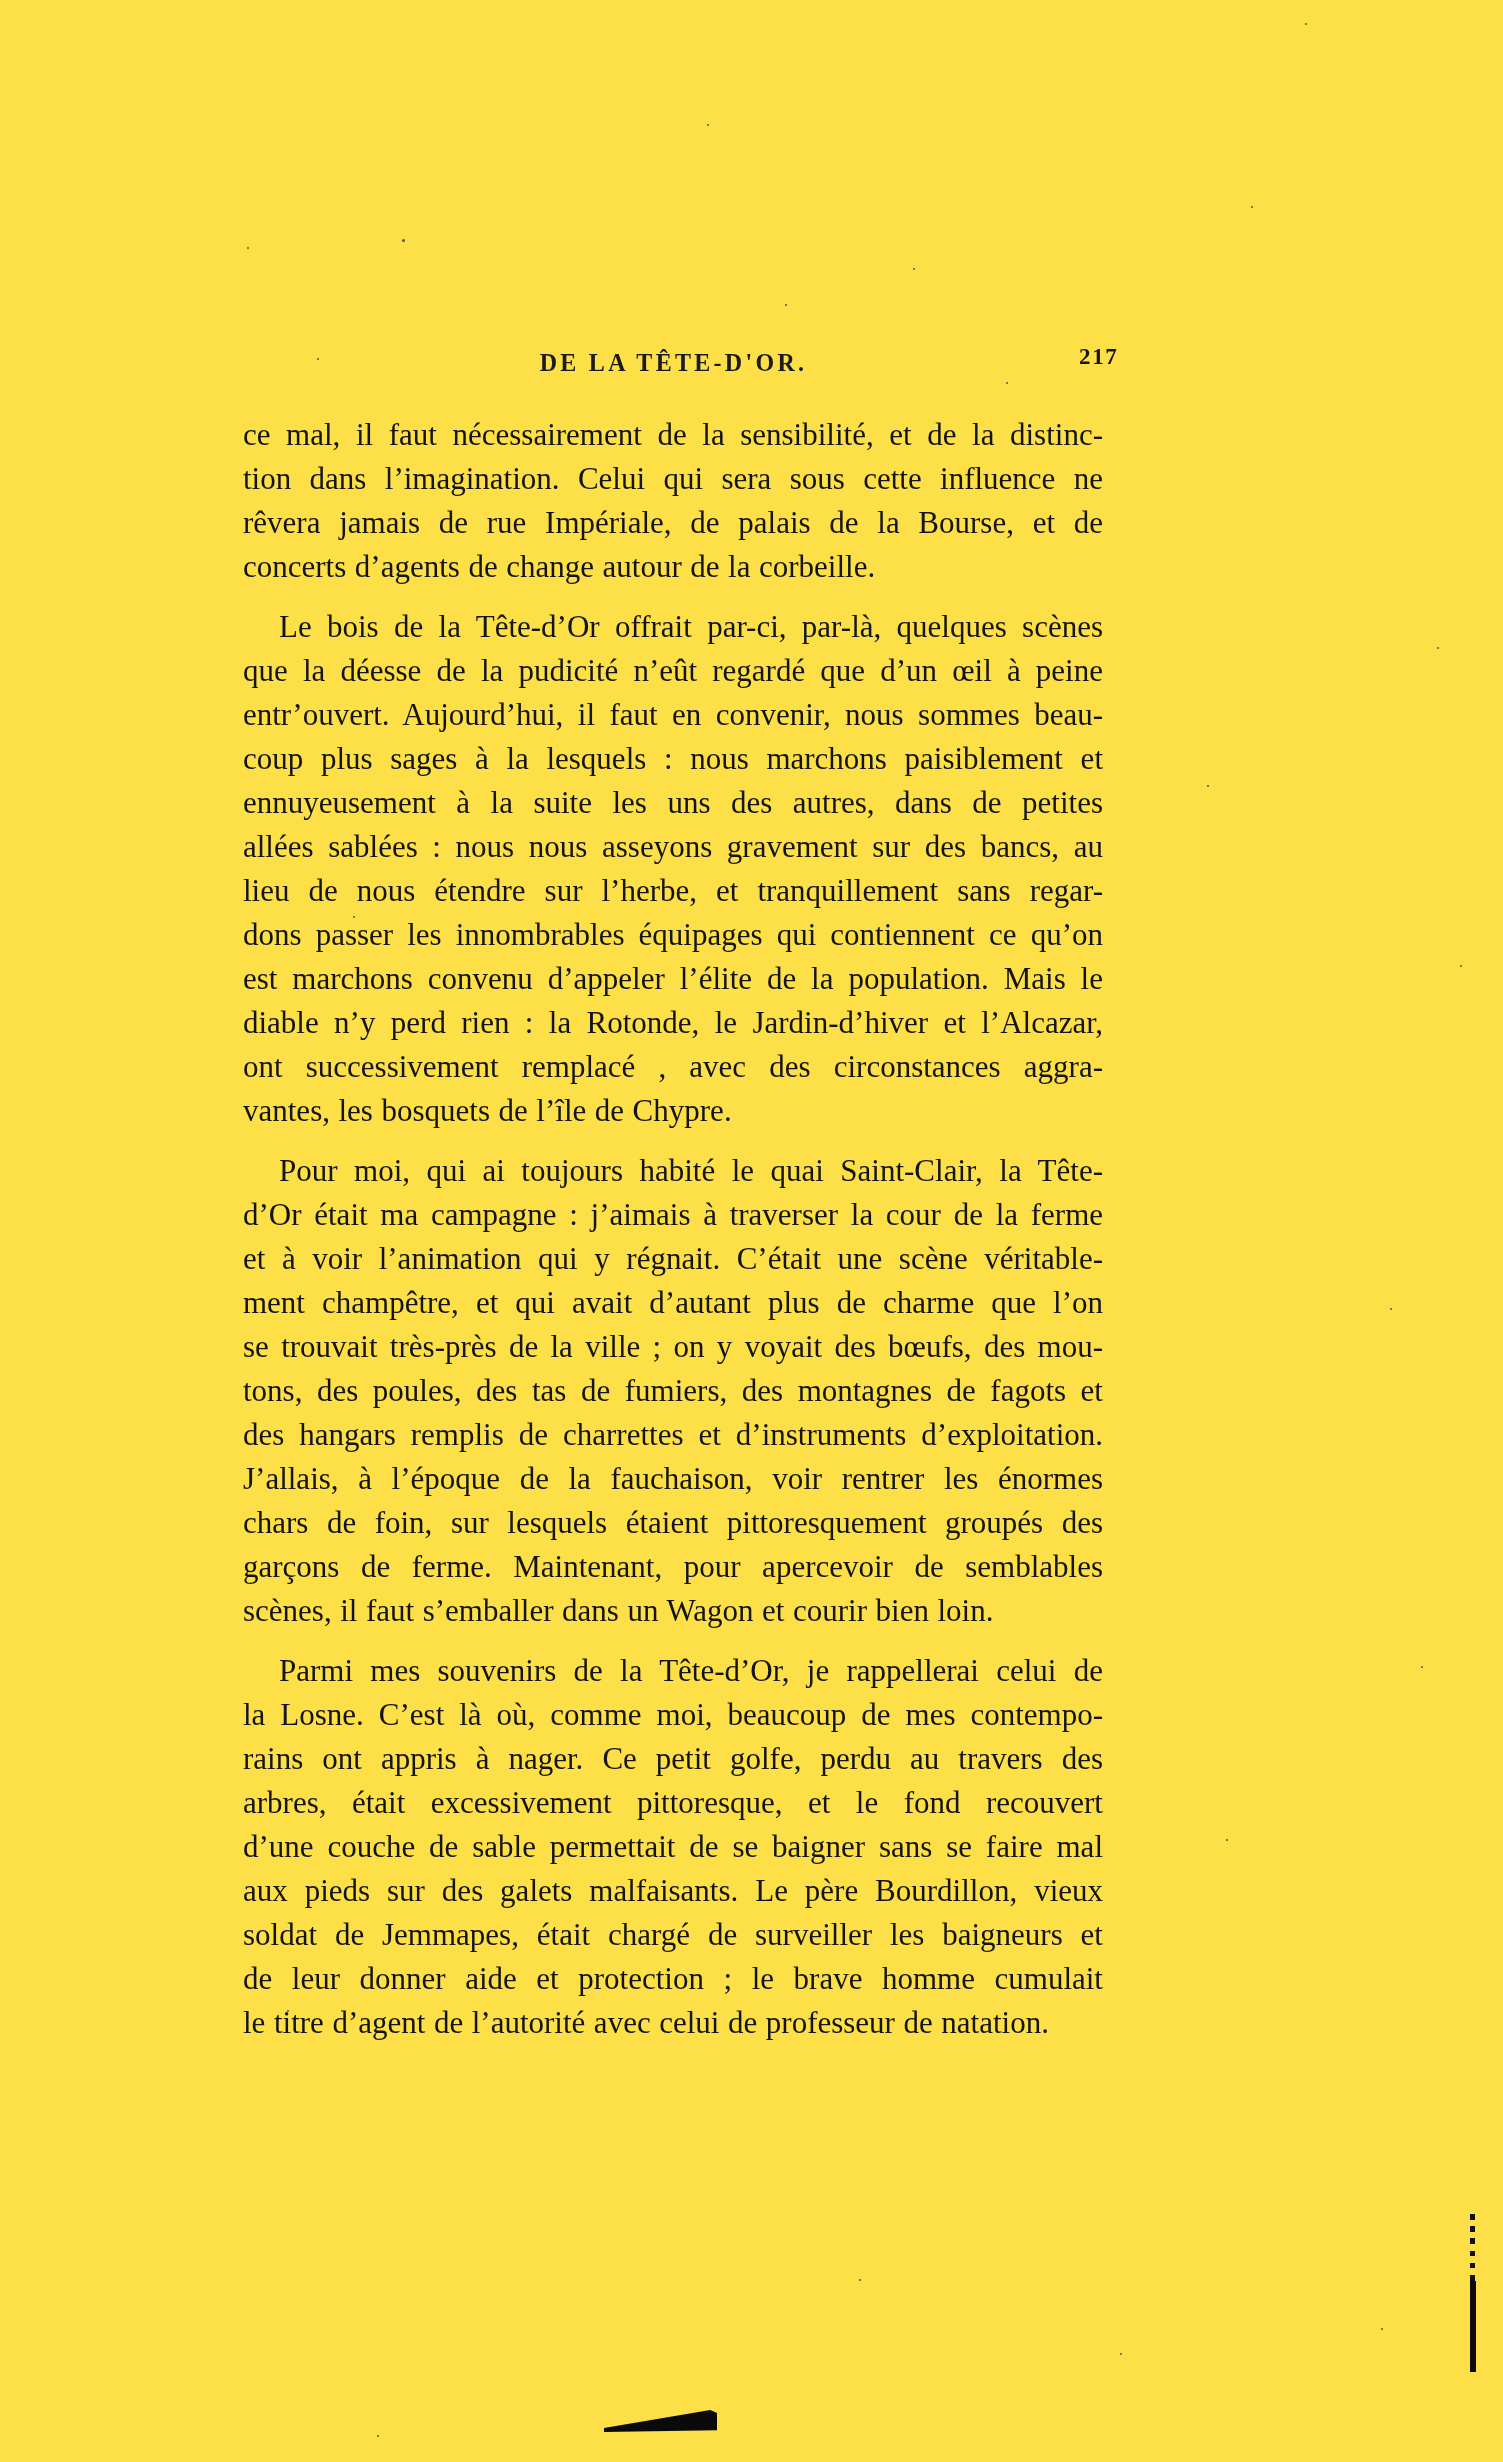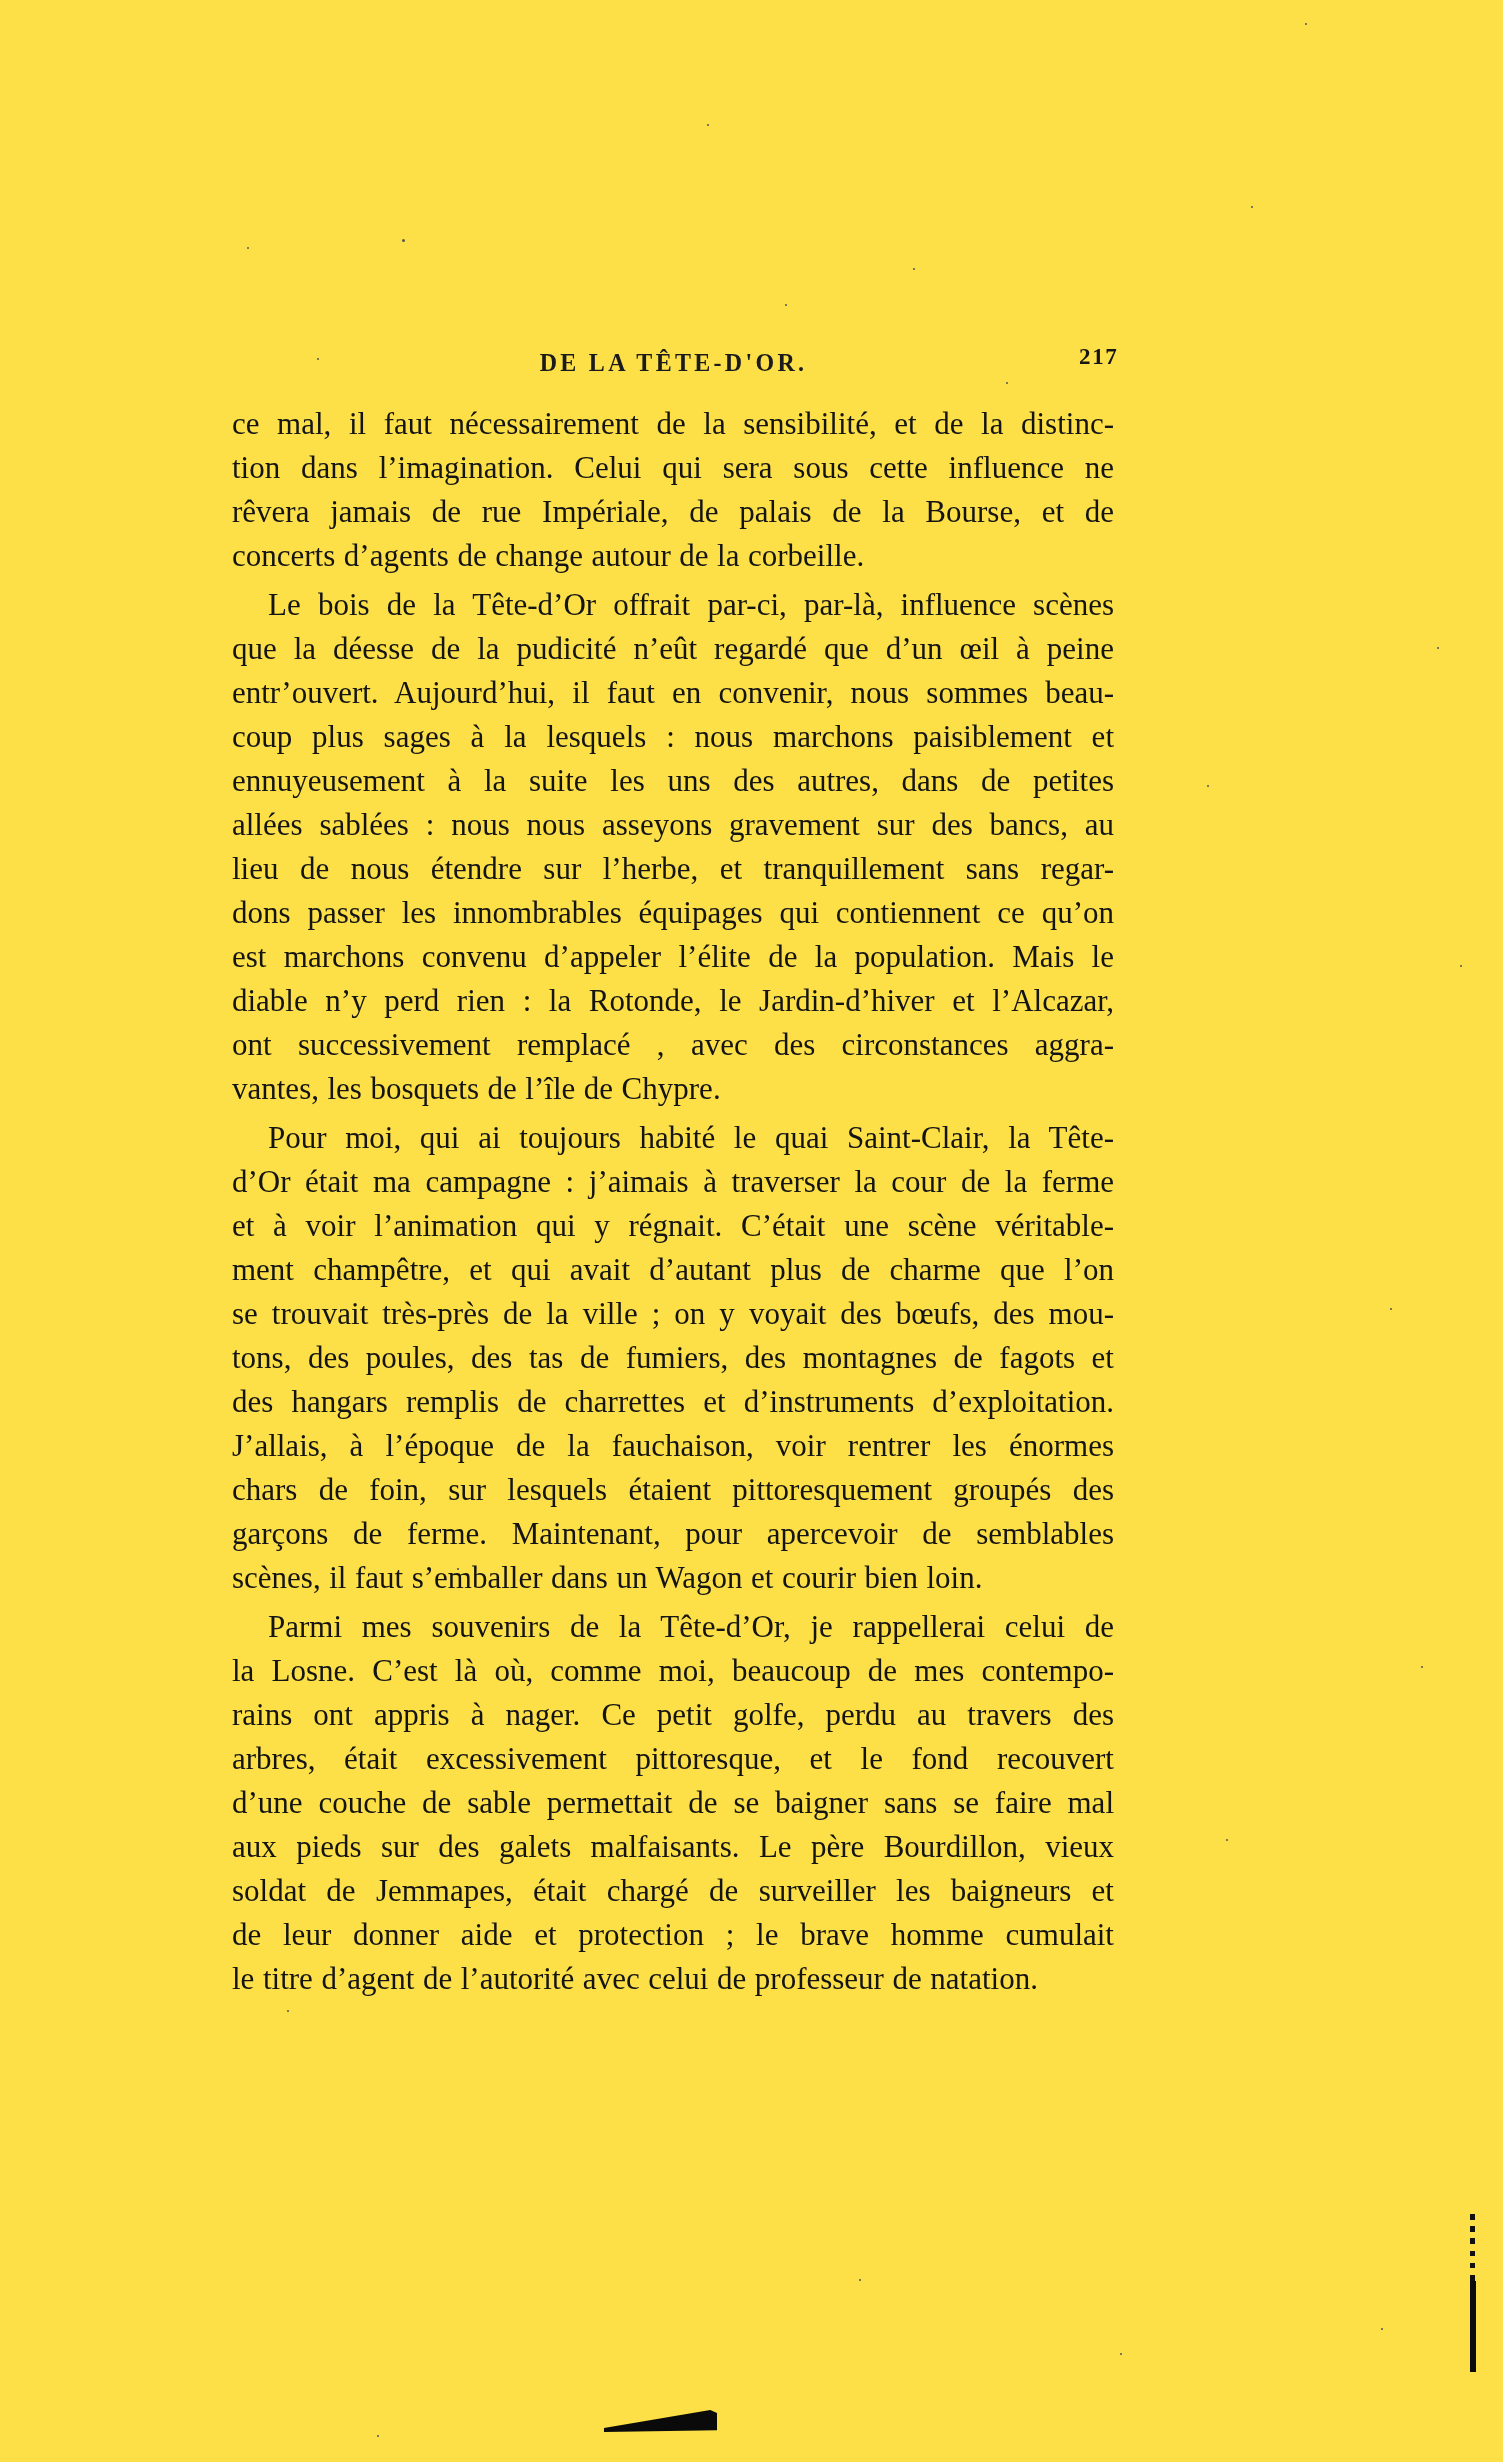--- a/index.html
+++ b/index.html
@@ -45,21 +45,21 @@
     color: #161616;
   }
   
   .text-block {
     position: absolute;
     top: 397px;
     left: 227px;
     width: 892px;
     font-size: 31px;
   }
-  .para { margin: 5px; padding: 0; }
+  .para { margin: 16px; padding: 0; }
   .line {
     height: 44px;
     line-height: 44px;
     text-align: justify;
     text-align-last: justify;
     white-space: normal;
     overflow: visible;
     word-spacing: 0.8px;
   }
   .line.last {
@@ -111,21 +111,21 @@
   </div>
 
   <div class="text-block">
       <div class="para">
         <div class="line">ce mal, il faut nécessairement de la sensibilité, et de la distinc-</div>
         <div class="line">tion dans l’imagination. Celui qui sera sous cette influence ne</div>
         <div class="line">rêvera jamais de rue Impériale, de palais de la Bourse, et de</div>
         <div class="line last">concerts d’agents de change autour de la corbeille.</div>
       </div>
       <div class="para">
-        <div class="line indent">Le bois de la Tête-d’Or offrait par-ci, par-là, influence scènes</div>
+        <div class="line indent">Le bois de la Tête-d’Or offrait par-ci, par-là, quelques scènes</div>
         <div class="line">que la déesse de la pudicité n’eût regardé que d’un œil à peine</div>
         <div class="line">entr’ouvert. Aujourd’hui, il faut en convenir, nous sommes beau-</div>
         <div class="line">coup plus sages à la lesquels : nous marchons paisiblement et</div>
         <div class="line">ennuyeusement à la suite les uns des autres, dans de petites</div>
         <div class="line">allées sablées : nous nous asseyons gravement sur des bancs, au</div>
         <div class="line">lieu de nous étendre sur l’herbe, et tranquillement sans regar-</div>
         <div class="line">dons passer les innombrables équipages qui contiennent ce qu’on</div>
         <div class="line">est marchons convenu d’appeler l’élite de la population. Mais le</div>
         <div class="line">diable n’y perd rien : la Rotonde, le Jardin-d’hiver et l’Alcazar,</div>
         <div class="line">ont successivement remplacé , avec des circonstances aggra-</div>

